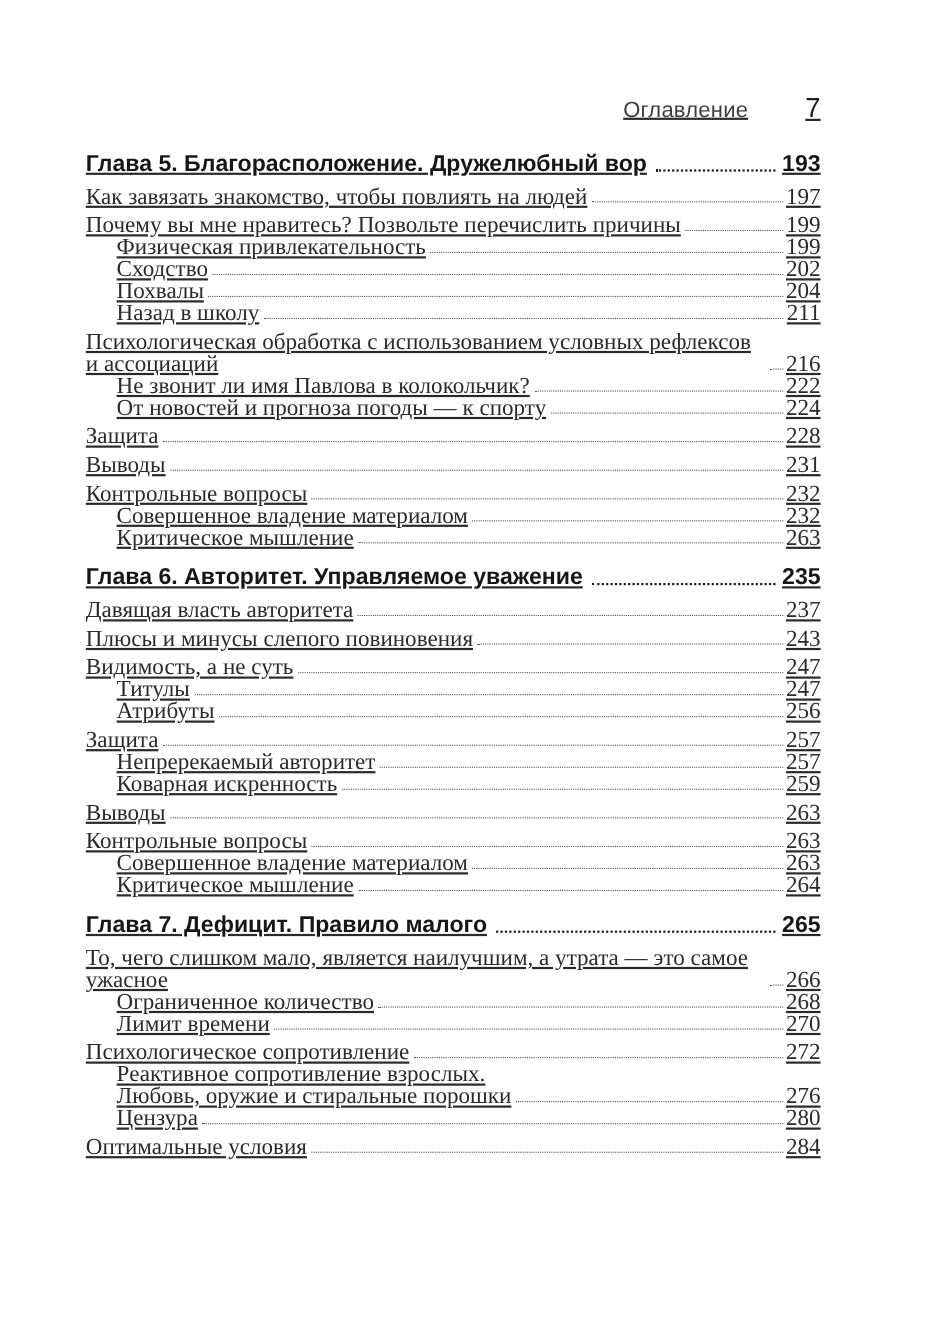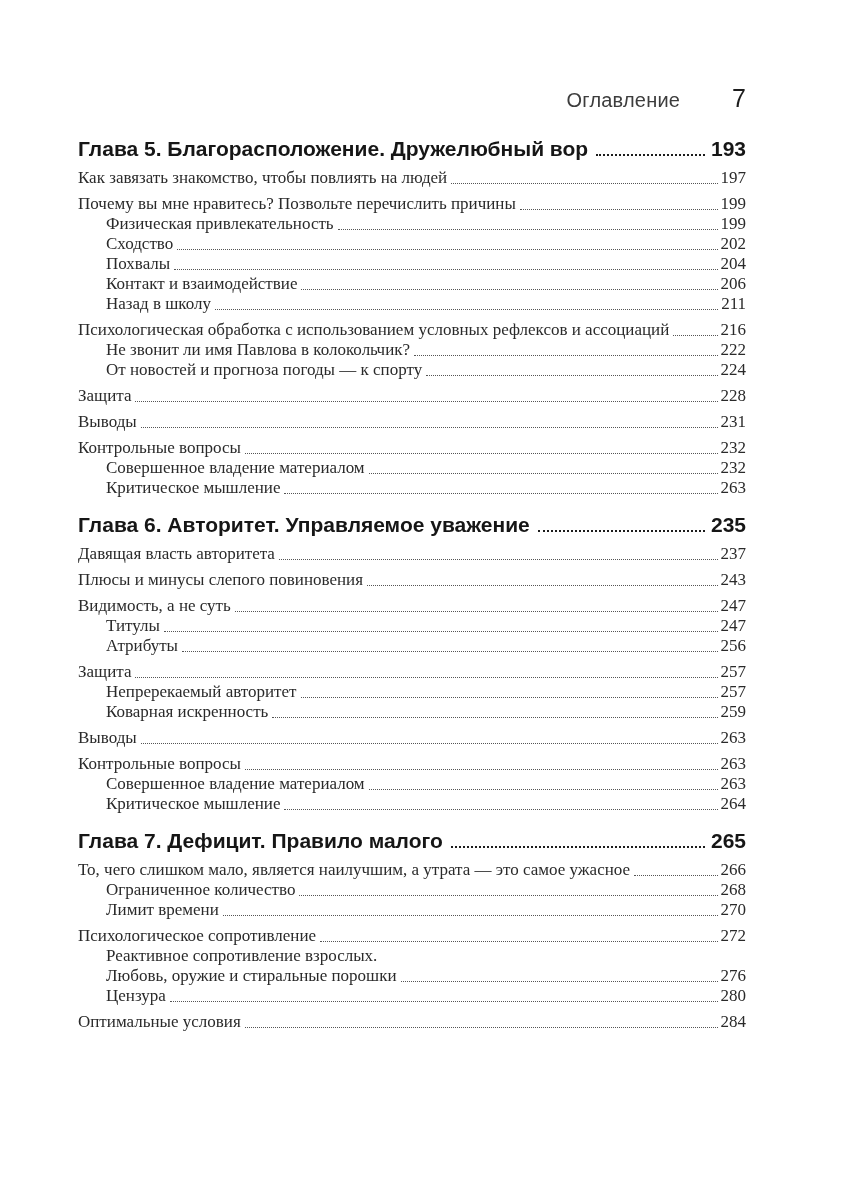--- a/index.html
+++ b/index.html
@@ -20,20 +20,21 @@
     height: 1200px;
     background: #ffffff;
   }
   .content {
     position: absolute;
     left: 78px;
     top: 0;
     width: 668px;
     padding-top: 86px;
     box-sizing: content-box;
+    text-decoration: underline;
   }
 
   
   .page-header {
     display: flex;
     justify-content: flex-end;
     align-items: baseline;
     font-family: "Liberation Sans", sans-serif;
     line-height: 24px;
     margin: 0;
@@ -75,21 +76,21 @@
     margin: 14px 0 3px 0;
   }
   .chapter-block:first-child .chapter { margin-top: 24px; align-items: center; }
   .chapter .leader {
     border-bottom: 2.5px dotted #1c1c1c;
     margin: 0 6px 6px 8px;
   }
 
   
   .entry {
-    font-size: 17px;
+    font-size: 21px;
     line-height: 20px;
     color: #2a2a2a;
   }
   .entry.lvl0 { margin-top: 6px; }
   .entry.lvl1 { padding-left: 28px; }
 </style>
 </head>
 <body>
 
 <div class="page">
@@ -126,25 +127,20 @@
             <span class="txt">Сходство</span>
             <span class="leader"></span>
             <span class="num">202</span>
           </div>
           <div class="row entry lvl1">
             <span class="txt">Похвалы</span>
             <span class="leader"></span>
             <span class="num">204</span>
           </div>
           <div class="row entry lvl1">
-            <span class="txt">Контакт и взаимодействие</span>
-            <span class="leader"></span>
-            <span class="num">206</span>
-          </div>
-          <div class="row entry lvl1">
             <span class="txt">Назад в школу</span>
             <span class="leader"></span>
             <span class="num">211</span>
           </div>
           <div class="row entry lvl0">
             <span class="txt">Психологическая обработка с использованием условных рефлексов и ассоциаций</span>
             <span class="leader"></span>
             <span class="num">216</span>
           </div>
           <div class="row entry lvl1">

